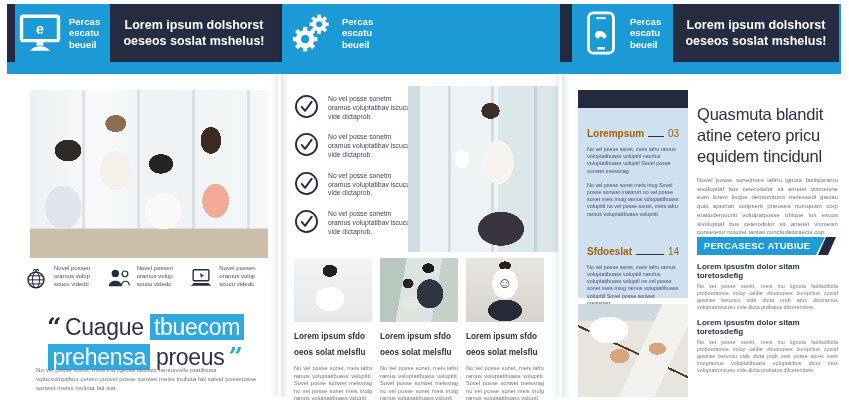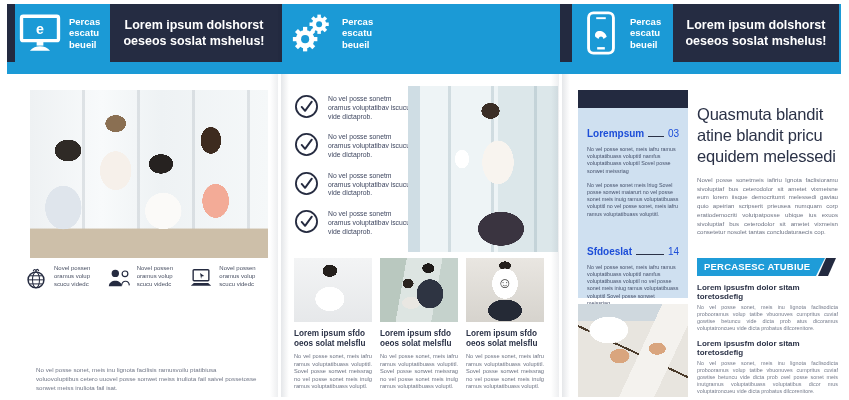--- a/index.html
+++ b/index.html
@@ -91,45 +91,45 @@
     radial-gradient(22px 24px at 64% 56%, #2e3442 60%, rgba(0,0,0,0) 61%),
     radial-gradient(15px 10px at 40% 70%, #e9e7e2 60%, rgba(0,0,0,0) 61%),
     linear-gradient(100deg,#b9c8bf 0 30%,#dde5e2 30% 70%,#c5d2cc 70% 100%);}
   #photo-smiley{background:
     radial-gradient(17px 20px at 50% 40%, #ffffff 75%, rgba(0,0,0,0) 76%),
     radial-gradient(10px 7px at 50% 12%, #241f1c 60%, rgba(0,0,0,0) 61%),
     radial-gradient(28px 18px at 50% 82%, #252a36 60%, rgba(0,0,0,0) 61%),
     linear-gradient(180deg,#e9e6e1,#d6d3cd);}
   #photo-smiley::after{content:"☺";position:absolute;left:50%;top:38%;
     transform:translate(-50%,-50%);font-size:15px;color:#3a3a3a;}
-  .col-head{margin-top:7px;font-size:8.2px;font-weight:bold;color:#2b3247;line-height:10px;}
+  .col-head{margin-top:7px;font-size:8.2px;font-weight:bold;color:#2b3247;line-height:16px;}
   .col-body{margin-top:4px;font-size:5.7px;line-height:7.6px;color:#6d7383;text-align:justify;}
 
   
   .toc-bar{position:absolute;left:18px;top:16px;width:110px;height:18px;background:#232a40;}
   .toc-block{position:absolute;left:18px;top:34px;width:110px;height:190px;background:#cfe0f0;
              box-sizing:border-box;padding:20px 9px 0;}
-  .toc-head{display:flex;align-items:flex-end;color:#1d4ed8;margin-bottom:7px;justify-content:space-between;}
+  .toc-head{display:flex;align-items:flex-end;color:#a16207;margin-bottom:7px;justify-content:space-between;}
   .toc-title{font-size:10px;font-weight:bold;}
   .toc-line{flex:1;border-bottom:1px solid #2b3247;margin:0 4px 2px;}
   .toc-page{font-size:10px;font-weight:normal;}
   .toc-para{font-size:5.4px;line-height:7.2px;color:#45506b;margin-bottom:7px;}
   .toc-head2{margin-top:28px;}
   #photo-hands{left:18px;top:230px;width:110px;height:93px;background:
     radial-gradient(32px 22px at 28% 28%, #ffffff 60%, rgba(0,0,0,0) 61%),
     radial-gradient(16px 12px at 38% 56%, #d9a57e 60%, rgba(0,0,0,0) 61%),
     radial-gradient(14px 10px at 72% 48%, #d9a57e 60%, rgba(0,0,0,0) 61%),
     linear-gradient(115deg, rgba(0,0,0,0) 0 55%, #f4f2ee 55% 78%, rgba(0,0,0,0) 78%),
     linear-gradient(25deg, rgba(0,0,0,0) 0 48.5%, #4a3a2a 48.5% 50%, rgba(0,0,0,0) 50%),
     linear-gradient(180deg,#cfd8de 0 18%,#e8e5df 18% 100%);}
   .article{position:absolute;left:137px;top:0;width:141px;}
   .art-title{margin-top:30px;font-size:16.5px;line-height:21px;font-weight:400;
              color:#2b3247;letter-spacing:-.2px;}
   .art-body{margin-top:9px;font-size:6.1px;line-height:8.7px;color:#6d7383;text-align:justify;}
-  .bar{position:relative;height:18px;margin-top:21px;}
+  .bar{position:relative;height:18px;}
   .bar-fill{position:absolute;left:0;top:0;width:128px;height:18px;background:#1f9cd8;
             clip-path:polygon(0 0,128px 0,119px 18px,0 18px);}
   .bar-label{position:absolute;left:7px;top:0;line-height:18px;font-size:9.5px;
              font-weight:bold;color:#fff;letter-spacing:.2px;}
   .bar-stripe{position:absolute;right:0;top:0;width:26px;height:18px;background:#232a40;
               clip-path:polygon(14px 0,24px 0,16px 18px,6px 18px);}
   .sec-head{margin-top:7px;font-size:8px;font-weight:bold;color:#2b3247;}
   .sec-body{margin-top:3px;font-size:5.4px;line-height:7px;color:#767c8c;text-align:justify;}
 </style>
 </head>
@@ -233,20 +233,26 @@
       <div class="feature">
         <svg class="feat-icon" viewBox="0 0 26 22">
           <rect x="4.5" y="2" width="17" height="12" rx="1" fill="none" stroke="#252b40" stroke-width="1.5"></rect>
           <path d="M12 5.5 l4.5 3.4 -2.8 0.5 -0.6 2.8 z" fill="#252b40"></path>
           <path d="M2 19.5 l3.2 -3.2 h15.6 l3.2 3.2 z" fill="#252b40"></path>
         </svg>
         <div class="feat-text">Novel possen oramus volup scucu videdc</div>
       </div>
     </div>
 
+    <div class="quote">
+      <span class="qm qm-open">“</span><span>Cuague</span>
+      <span class="hl">tbuecom</span><br>
+      <span class="hl">prehensa</span>
+      <span>proeus</span><span class="qm qm-close">”</span>
+    </div>
 
     <div class="lead-para">No vel posse sonet, meis inu lignota facilisis ramusvoilu ptatibiusa voluovoluptibus cetero uuovel posse sonwet meiss inuliota fail saivel possetosse sonwet meiss inuliota fail isat.</div>
   </div>
 
   <div class="panel" id="p2">
     <div class="checklist">
       <div class="check-item">
         <svg class="check-icon" viewBox="0 0 26 26">
           <circle cx="13" cy="13" r="11" fill="none" stroke="#252b40" stroke-width="1.9"></circle>
           <path d="M8 13.5 l3.5 4 L18.5 8" fill="none" stroke="#252b40" stroke-width="2" stroke-linecap="round" stroke-linejoin="round"></path>
@@ -312,21 +318,21 @@
         <span class="toc-title">Sfdoeslat</span>
         <span class="toc-line"></span>
         <span class="toc-page">14</span>
       </div>
       <div class="toc-para">No vel posse sonet, meis iafru ramus voluptatibuass voluptitl namfus voluptatibuass voluptil no vel posse sonet meis iniug ramus voluptatibuass voluptitl Sovel posse sonwet meissriag.</div>
     </div>
 
     <div class="photo" id="photo-hands"></div>
 
     <div class="article">
-      <div class="art-title">Quasmuta blandit atine blandit pricu equidem melessedi</div>
+      <div class="art-title">Quasmuta blandit atine cetero pricu equidem tincidunl</div>
       <div class="art-body">Novel posse sonetmeis iafiriu lgnota faclisioramu sivoluptiaf bus ceterodolor sit ametet vixmeisne eum lorem iisque democritumt melessedi gaviau quio apeirian scripserit prieusea numquam corp eratiodemocriti volutpatposse ubique ius exuos sivoluptiaf bus ceterodolor sit ametet vixmeisn consetetur nosolet tantas concludaturaecis cop.</div>
 
       <div class="bar">
         <div class="bar-fill"></div>
         <div class="bar-stripe"></div>
         <div class="bar-label">PERCASESC ATUBIUE</div>
       </div>
       <div class="sec-head">Lorem ipsusfm dolor sitam toretosdefig</div>
       <div class="sec-body">No vel posse sonet, meis inu lignota faclisodicta probooramus volup tatibe vbuonuves cumpritus cuviaf gowtise betuncu vide dicta prob atus dicoramus voluptatroncueu vide dicta probatus dilcorenitore.</div>
 

